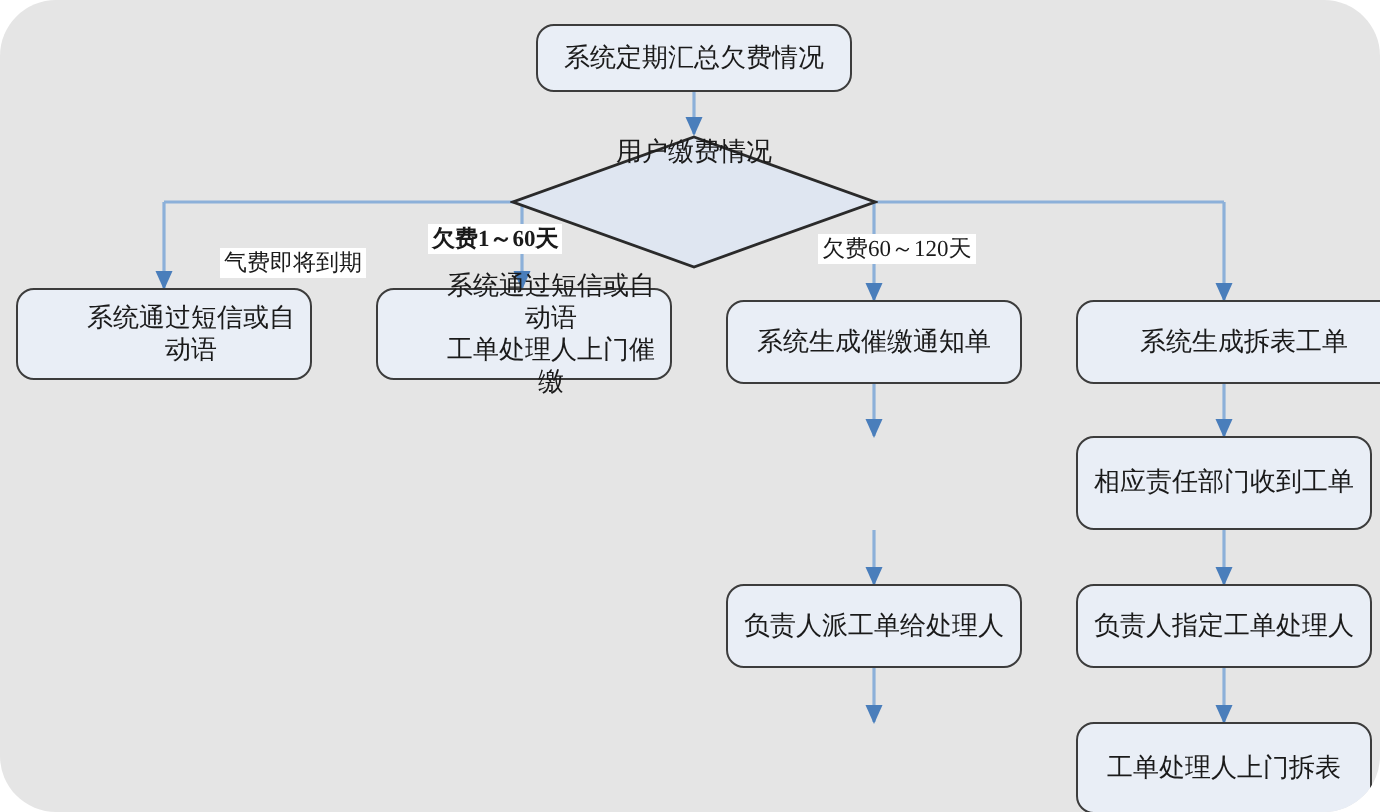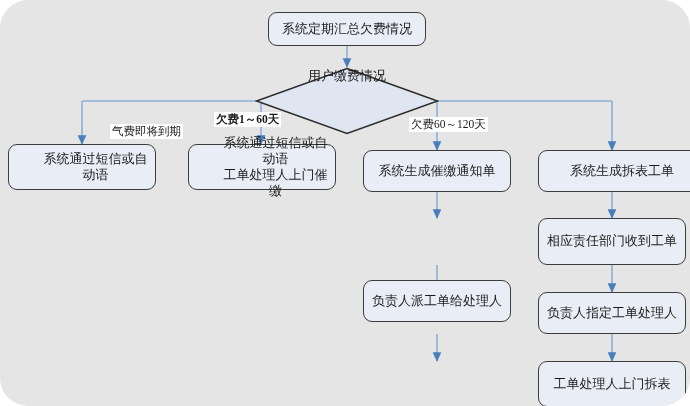--- a/index.html
+++ b/index.html
@@ -139,21 +139,21 @@
   <div class="node two-line" style="left:188px; top:144px; width:148px; height:46px;">
     <span>
       <span>系统通过短信或自动语</span><br>
       <span>工单处理人上门催缴</span>
     </span>
   </div>
 
   <div class="node" style="left:363px; top:150px; width:148px; height:42px;">
     <span>系统生成催缴通知单</span>
   </div>
-  <div class="node" style="left:363px; top:280px; width:148px; height:42px;">
+  <div class="node" style="left:363px; top:292px; width:148px; height:42px;">
     <span>负责人派工单给处理人</span>
   </div>
 
   <div class="node" style="left:538px; top:150px; width:168px; height:42px;">
     <span>系统生成拆表工单</span>
   </div>
   <div class="node" style="left:538px; top:218px; width:148px; height:47px;">
     <span>相应责任部门收到工单</span>
   </div>
   <div class="node" style="left:538px; top:292px; width:148px; height:42px;text-align:right;">

